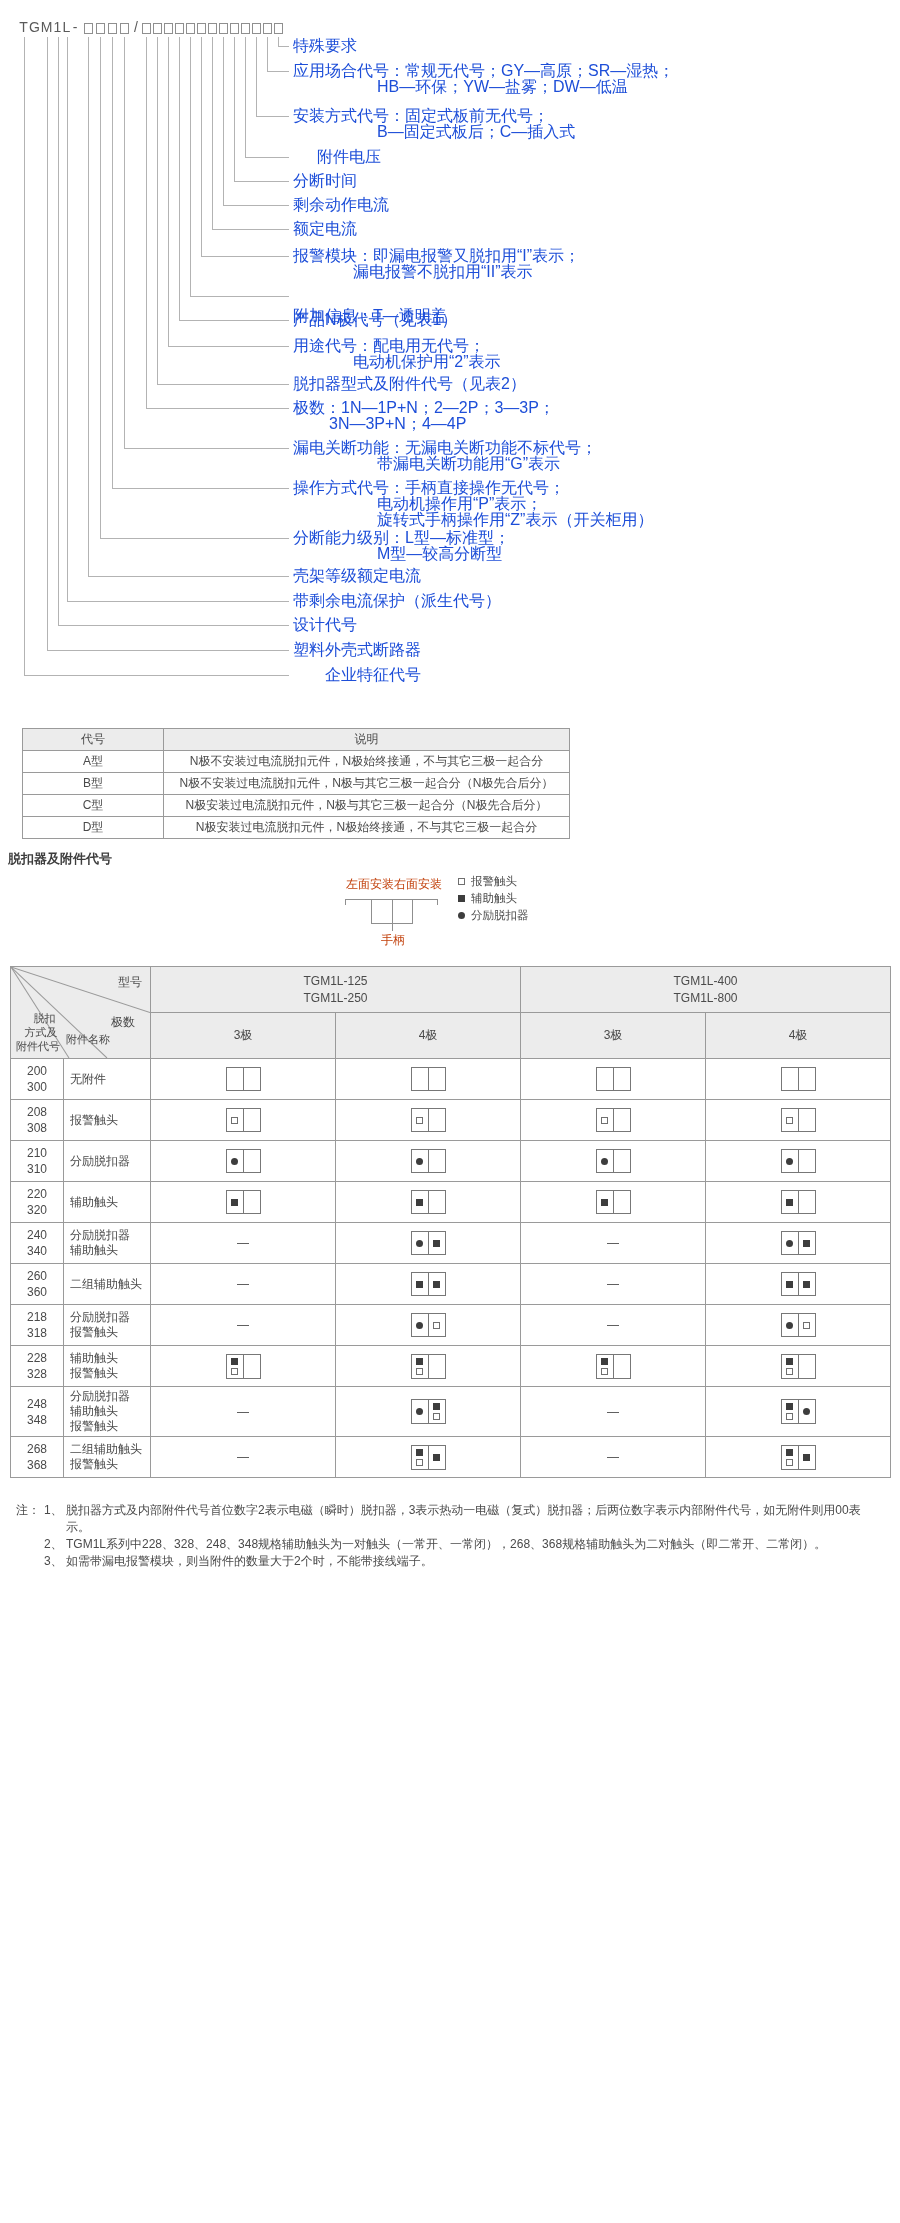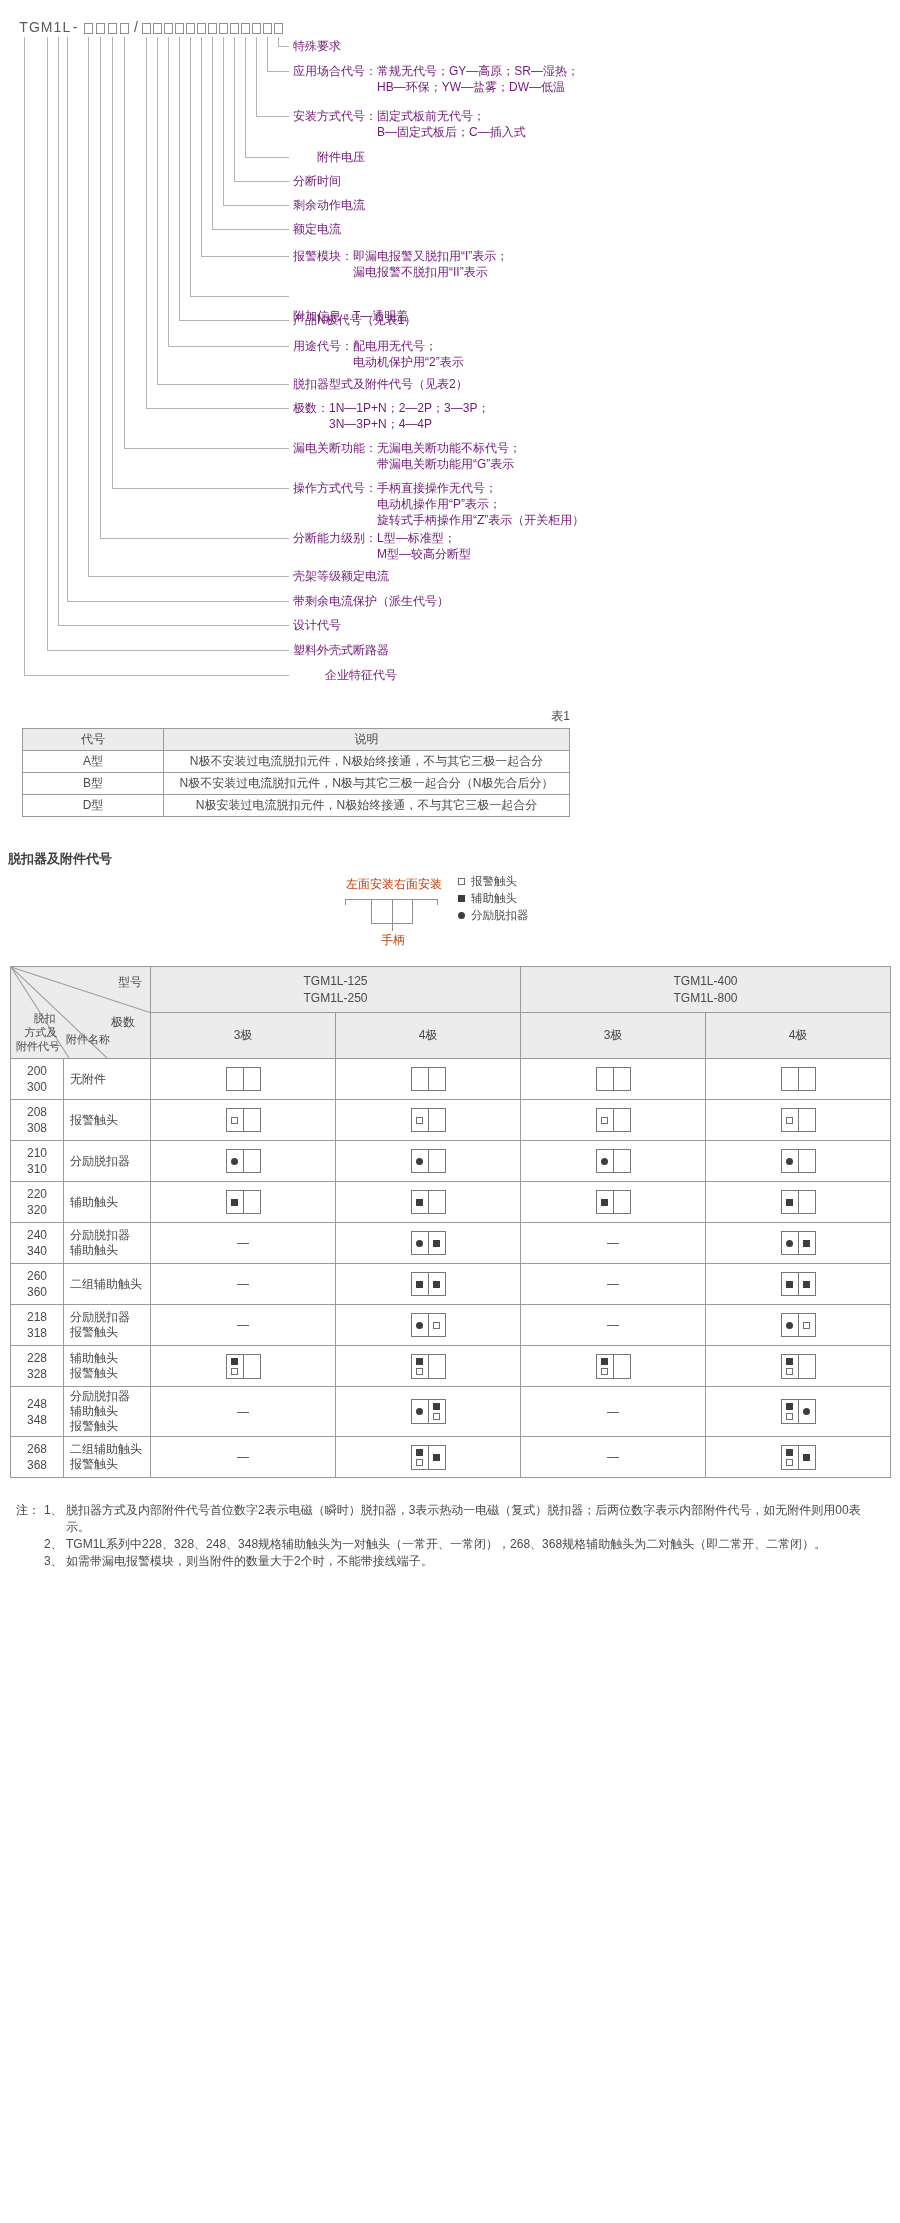--- a/index.html
+++ b/index.html
@@ -4,21 +4,21 @@
 <style>
   html,body{margin:0;padding:0;}
   body{width:900px;height:2223px;background:#ffffff;font-family:"Liberation Sans","DejaVu Sans",sans-serif;color:#4a4a4a;position:relative;overflow:hidden;}
   #page{position:absolute;left:0;top:0;width:900px;height:2223px;}
 
   
   #diagram{position:absolute;left:0;top:0;width:900px;height:706px;}
   .mchar{position:absolute;top:20px;font-size:14px;color:#5a5a5a;text-align:center;line-height:15px;}
   .mbox{position:absolute;top:23px;width:9px;height:11px;border:1px solid #8f8f8f;background:#fff;box-sizing:border-box;}
   .dline{position:absolute;background:#b3b3b3;}
-  .dlabel{position:absolute;font-size:12px;line-height:16px;color:#701a75;white-space:nowrap;}
+  .dlabel{position:absolute;font-size:16px;line-height:16px;color:#1d4ed8;white-space:nowrap;}
 
   
   .tcap{position:absolute;font-size:12px;color:#4a4a4a;text-align:right;}
   #t1cap{left:22px;top:708px;width:548px;}
   #t2cap{left:10px;top:946px;width:880px;}
 
   
   #table1{position:absolute;left:22px;top:728px;width:548px;border-collapse:collapse;font-size:12px;color:#4a4a4a;}
   #table1 th,#table1 td{border:1px solid #9a9a9a;height:19px;text-align:center;font-weight:normal;padding:1px 4px;}
   #table1 th{background:#ececec;}
@@ -201,36 +201,39 @@
       <div class="dlabel" style="left: 293px; top: 642px;">
         <div>塑料外壳式断路器</div>
       </div>
       <div class="dline" style="left: 24px; top: 37px; width: 1px; height: 638px;"></div>
       <div class="dline" style="left: 24px; top: 675px; width: 265px; height: 1px;"></div>
       <div class="dlabel" style="left: 293px; top: 667px; margin-left: 32px;">
         <div>企业特征代号</div>
       </div>
     </div>
 
-  <div id="t1cap" class="tcap">表1</div>
   <table id="table1">
     <thead>
       <tr>
         <th class="code">代号</th>
         <th>说明</th>
       </tr>
     </thead>
     <tbody id="t1body">
         <tr>
           <td class="code">A型</td>
           <td class="desc">N极不安装过电流脱扣元件，N极始终接通，不与其它三极一起合分</td>
         </tr>
         <tr>
           <td class="code">B型</td>
           <td class="desc">N极不安装过电流脱扣元件，N极与其它三极一起合分（N极先合后分）</td>
+        </tr>
+        <tr>
+          <td class="code">C型</td>
+          <td class="desc">N极安装过电流脱扣元件，N极与其它三极一起合分（N极先合后分）</td>
         </tr>
         <tr>
           <td class="code">D型</td>
           <td class="desc">N极安装过电流脱扣元件，N极始终接通，不与其它三极一起合分</td>
         </tr>
       </tbody>
   </table>
 
   <div id="acc-heading">脱扣器及附件代号</div>
 

